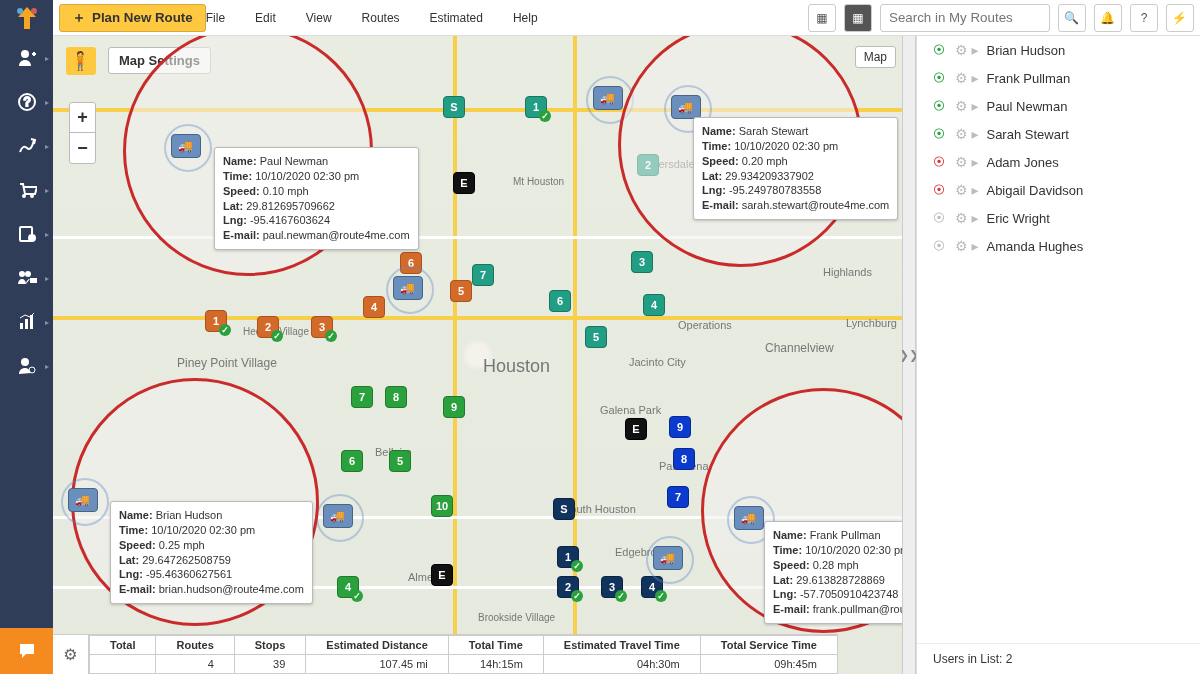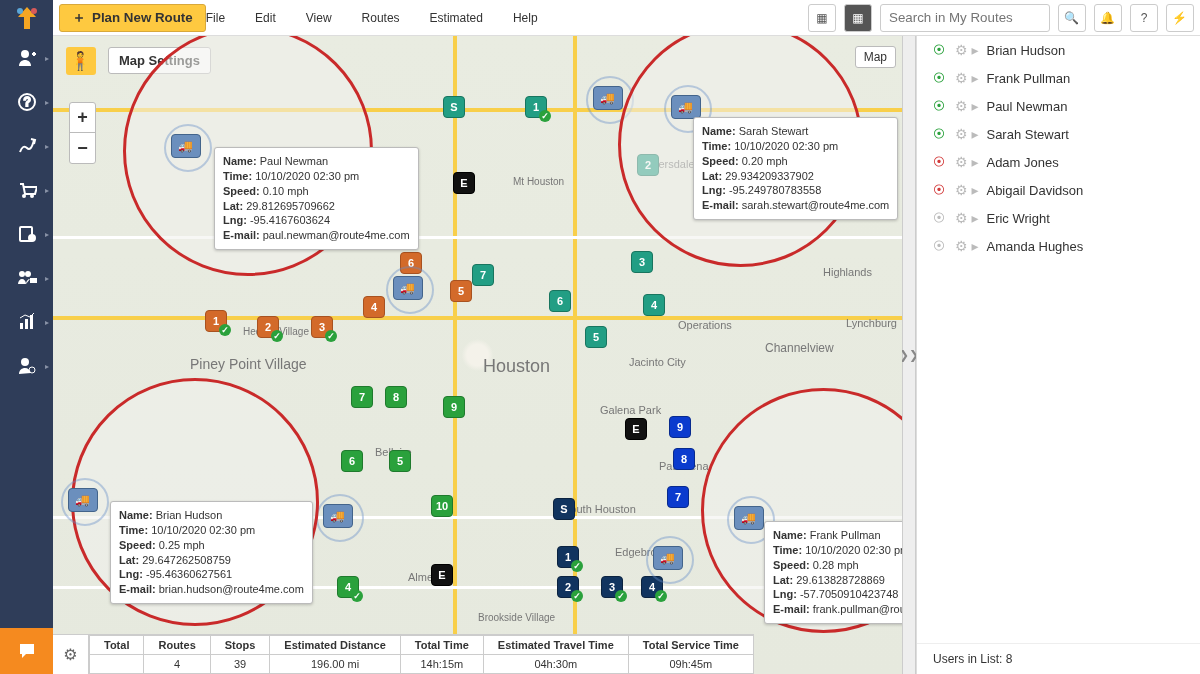--- a/index.html
+++ b/index.html
@@ -55,21 +55,21 @@
 .city-label{position:absolute;font-size:18px;color:#777;font-weight:500}
 
 
 .callout{position:absolute;border:3px solid #c92a2a;border-radius:50%;background:rgba(240,240,236,.55)}
 .callout .inner{position:absolute;background:#fff;border:1px solid #bbb;border-radius:3px;padding:6px 8px;font-size:11px;line-height:1.35;white-space:nowrap;box-shadow:0 1px 3px rgba(0,0,0,.2)}
 
 
 .footer-table{position:absolute;left:0;bottom:0;background:#fff;border-top:1px solid #ccc;display:flex;align-items:stretch;font-size:12px}
 .footer-table .gear{width:36px;display:flex;align-items:center;justify-content:center;border-right:1px solid #ccc;font-size:16px;color:#666;cursor:pointer}
 .footer-table table{border-collapse:collapse}
-.footer-table th,.footer-table td{border:1px solid #ccc;padding:3px 14px;text-align:center;font-size:11px}
+.footer-table th,.footer-table td{border:1px solid #ccc;padding:3px 20px;text-align:right;font-size:11px}
 .footer-table th{font-weight:bold;background:#fff}
 
 
 .side-expander{width:14px;background:#eee;border-left:1px solid #ccc;border-right:1px solid #ccc;display:flex;align-items:center;justify-content:center;color:#888;cursor:pointer}
 
 
 .right-panel{width:284px;border-left:1px solid #ddd;display:flex;flex-direction:column;background:#fff}
 .users-search{margin:12px 16px 10px;height:28px;width:calc(100% - 32px);border:1px solid #ccc;border-radius:2px;padding:0 8px}
 .users-list{flex:1;overflow:auto}
 .user-row{display:flex;align-items:center;height:28px;padding:0 16px;gap:8px;cursor:default}
@@ -220,21 +220,21 @@
         <span class="city-label" style="left:712px;top:305px;font-size:12px">Channelview</span>
         <span class="city-label" style="left:625px;top:283px;font-size:11px">Operations</span>
         <span class="city-label" style="left:576px;top:320px;font-size:11px">Jacinto City</span>
         <span class="city-label" style="left:547px;top:368px;font-size:11px">Galena Park</span>
         <span class="city-label" style="left:606px;top:424px;font-size:11px">Pasadena</span>
         <span class="city-label" style="left:510px;top:467px;font-size:11px">South Houston</span>
         <span class="city-label" style="left:562px;top:510px;font-size:11px">Edgebrook</span>
         <span class="city-label" style="left:425px;top:576px;font-size:10px">Brookside Village</span>
         <span class="city-label" style="left:322px;top:410px;font-size:11px">Bellaire</span>
         <span class="city-label" style="left:355px;top:535px;font-size:11px">Almeda</span>
-        <span class="city-label" style="left:137px;top:320px;font-size:14px">Piney Point Village</span>
+        <span class="city-label" style="left:124px;top:320px;font-size:12px">Piney Point Village</span>
         <span class="city-label" style="left:190px;top:290px;font-size:10px">Hedwig Village</span>
 
         <div class="marker teal" style="left:390px;top:60px">S</div>
         <div class="marker teal" style="left:472px;top:60px">1<span class="check">✓</span></div>
         <div class="vehicle" style="left:540px;top:50px">🚚</div>
         <div class="marker teal" style="left:584px;top:118px">2</div>
         <div class="marker teal" style="left:578px;top:215px">3</div>
         <div class="marker teal" style="left:590px;top:258px">4</div>
         <div class="marker teal" style="left:532px;top:290px">5</div>
         <div class="marker teal" style="left:496px;top:254px">6</div>
@@ -330,21 +330,21 @@
               <th>Stops</th>
               <th>Estimated Distance</th>
               <th>Total Time</th>
               <th>Estimated Travel Time</th>
               <th>Total Service Time</th>
             </tr>
             <tr>
               <td></td>
               <td>4</td>
               <td>39</td>
-              <td>196.00 mi</td>
+              <td>107.45 mi</td>
               <td>14h:15m</td>
               <td>04h:30m</td>
               <td>09h:45m</td>
             </tr>
           </tbody>
             </table>
         </div>
       </div>
 
       <div class="side-expander">❯❯</div>
@@ -385,17 +385,17 @@
               <span class="wifi grey">⦿</span>
               <span class="gear">⚙ ▸</span>
               <span class="name">Eric Wright</span>
             </div>
             <div class="user-row">
               <span class="wifi grey">⦿</span>
               <span class="gear">⚙ ▸</span>
               <span class="name">Amanda Hughes</span>
             </div>
           </div>
-        <div class="right-footer">Users in List: 8</div>
+        <div class="right-footer">Users in List: 2</div>
       </div>
     </div>
   </div>
 </div>
 
 </body></html>

